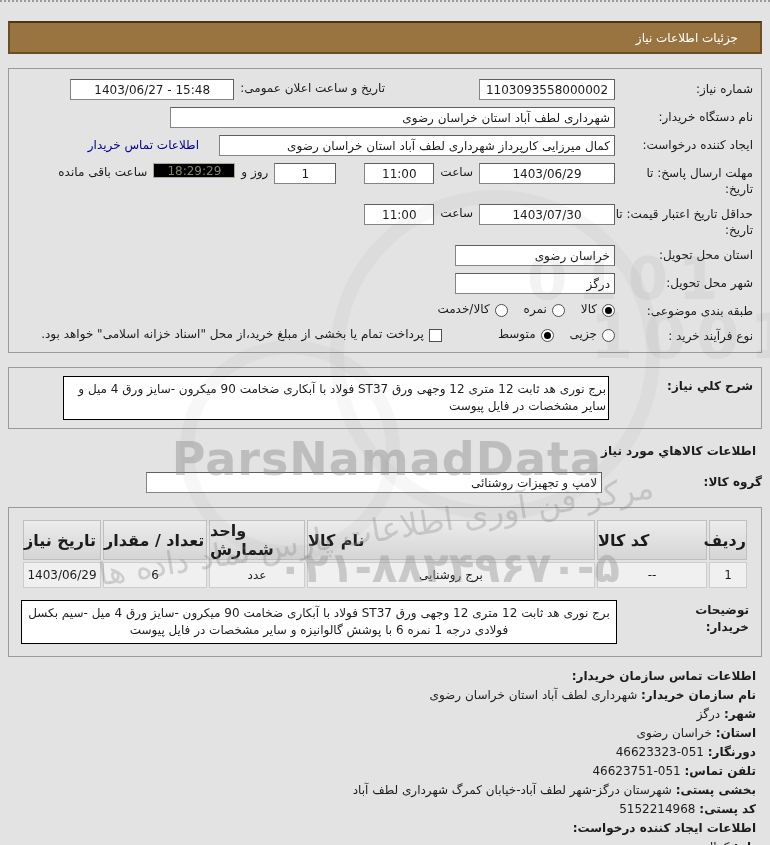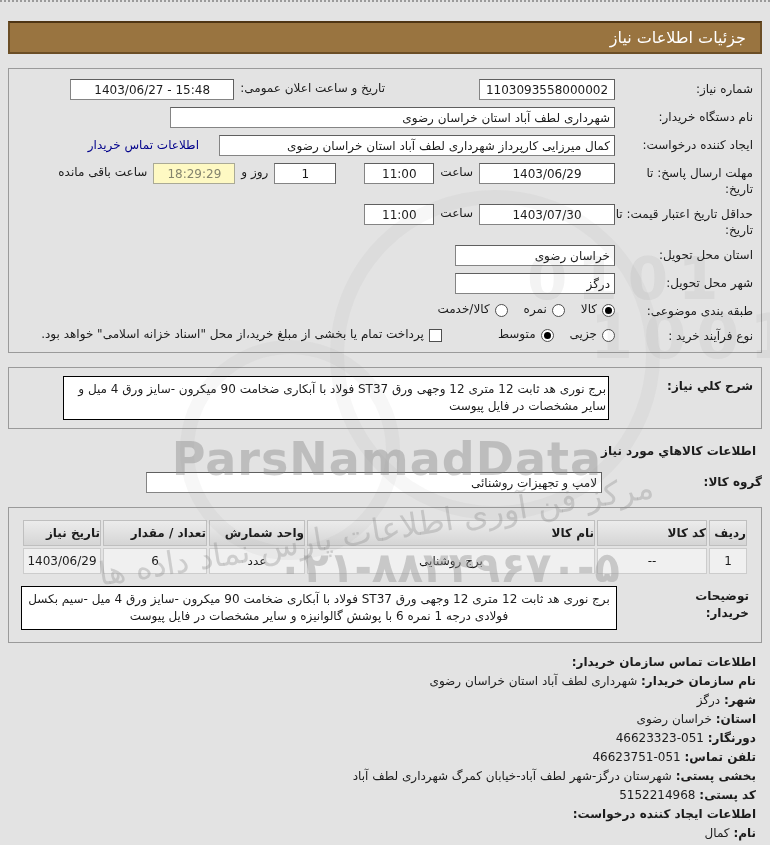--- a/index.html
+++ b/index.html
@@ -18,22 +18,22 @@
 
   .title-bar {
     margin: 18px 8px 0;
     height: 33px;
     background: #997440;
     border: 2px solid #6b4e26;
     border-top-color: #4d3414;
     color: #ffffff;
     display: flex;
     align-items: center;
-    padding: 0 14px;
-    font-size: 16px;
+    padding: 0 22px;
+    font-size: 12px;
   }
 
   .panel { margin: 14px 8px 0; border: 1px solid #9a9a9a; }
   .box-a { padding: 10px 8px 8px; }
   .row { display: flex; align-items: flex-start; margin-bottom: 7px; }
   .row:last-child { margin-bottom: 0; }
   .lbl { width: 138px; flex: 0 0 138px; line-height: 16px; padding-top: 2px; color: #1c1c1c; }
   .lbl-inline { padding: 2px 6px 0; white-space: nowrap; }
   .inp {
     background: #ffffff;
@@ -42,24 +42,24 @@
     border-right-color: #5f5f5f;
     height: 21px;
     display: flex;
     align-items: center;
     padding: 0 4px;
     overflow: hidden;
     white-space: nowrap;
   }
   .inp.center { justify-content: center; }
   .countdown {
-    background: #fef9c3;
+    background: #000000;
     border: 1px solid #aaaa96;
     color: #85856e;
-    height: 21px;
+    height: 15px;
     width: 82px;
     display: flex; align-items: center; justify-content: center;
   }
   .link { color: #00008b; padding-top: 3px; margin-right: 20px; white-space: nowrap; cursor: pointer; }
 
   .radio {
     width: 13px; height: 13px; flex: 0 0 13px;
     border-radius: 50%;
     background: #fff;
     border: 1px solid #4f4f4f;
@@ -90,22 +90,22 @@
 
   .group-row { display: flex; align-items: flex-start; margin: 14px 8px 0; }
   .group-row .g-lbl { width: 80px; flex: 0 0 80px; font-weight: bold; padding-top: 3px; }
   .group-row .inp { width: 456px; margin-right: 80px; }
 
   .box-c { padding: 10px 12px 12px; }
   table.goods { width: 100%; border-collapse: separate; border-spacing: 2px; table-layout: fixed; }
   table.goods th {
     background: linear-gradient(#ececec, #d5d5d5);
     border: 1px solid #bfbfbf;
-    font-weight: bold; font-size: 12px;
-    height: 26px; text-align: right;
+    font-weight: bold; font-size: 16px;
+    height: 26px; text-align: left;
   }
   table.goods td {
     background: #f0f0f0;
     border: 1px solid #cccccc;
     height: 26px; text-align: center; font-size: 12px;
     overflow: hidden; white-space: nowrap;
   }
   .col-row   { width: 38px; }
   .col-code  { width: 110px; }
   .col-name  { width: 288px; }

